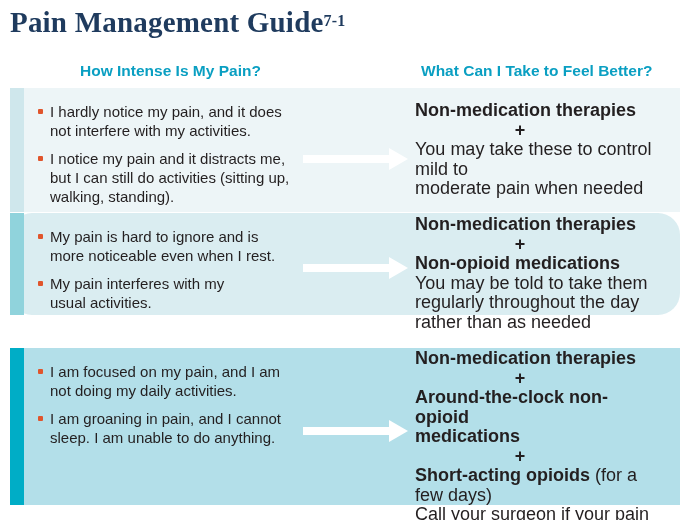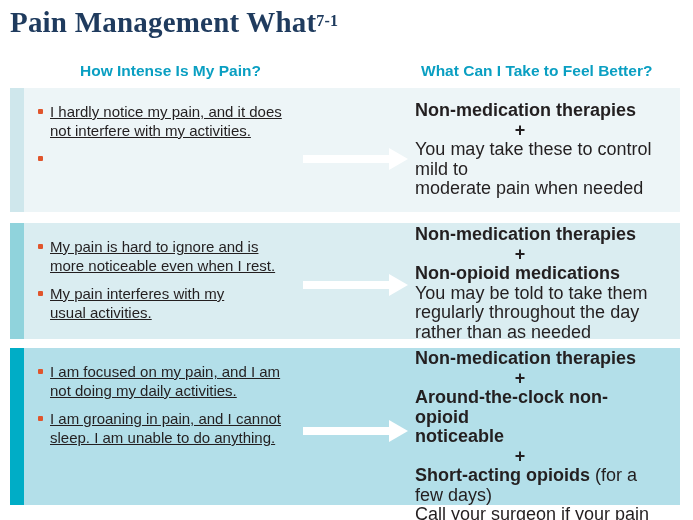--- a/index.html
+++ b/index.html
@@ -27,33 +27,33 @@
     color:var(--header-teal, #0a9fc2);
     white-space:nowrap;
   }
   .col-header.left  { left:35px;margin-left:45px; }
   .col-header.right { left:421px; }
 
   .row {
     position:absolute; left:10px; width:670px;
   }
   .row-1 { top:88px;  height:124px; background:var(--row1-bg, #edf5f7); }
-  .row-2 { top:223px; height:116px; background:var(--row2-bg, #daedf1); }
+  .row-2 { top:213px; height:102px; background:var(--row2-bg, #daedf1);border-radius:22px; }
   .row-3 { top:348px; height:157px; background:var(--row3-bg, #b3dfe9);padding-left:12px; }
 
   .edge-bar { position:absolute; left:0; top:0; bottom:0; width:14px; }
   .row-1 .edge-bar { background:var(--row1-bar, #cfe7ec); }
   .row-2 .edge-bar { background:var(--row2-bar, #90d3dc); }
   .row-3 .edge-bar { background:var(--row3-bar, #00adc6); }
 
   .left-col {
     position:absolute; left:28px; top:14px; width:265px;
     font-size:15px; line-height:19px;
   }
-  .left-col ul { list-style:none;text-decoration:underline; }
+  .left-col ul { list-style:none; }
   .left-col li { position:relative; padding-left:12px; margin-bottom:9px; }
   .left-col li:last-child { margin-bottom:0; }
   .bullet {
     position:absolute; left:0; top:7px;
     width:5px; height:5px; border-radius:1px;
     background:var(--bullet-orange, #e0552c);
   }
   .pain-text { white-space:pre-line; }
 
   .arrow {
@@ -81,36 +81,39 @@
   .row-3 .right-col { top:1px; }
   .t-line { white-space:pre-line; }
   .t-bold { font-weight:bold; }
   .t-plus { width:210px; text-align:center; font-weight:bold; }
 </style>
 </head>
 <body>
 
 <div class="page">
 
-  <h1 class="title"><span>Pain Management What</span><sup>7-1</sup></h1>
+  <h1 class="title"><span>Pain Management Guide</span><sup>7-1</sup></h1>
 
   <div class="col-header left">How Intense Is My Pain?</div>
   <div class="col-header right">What Can I Take to Feel Better?</div>
 
   <div class="row row-1">
     <div class="edge-bar"></div>
     <div class="left-col">
       <ul>
         <li>
           <span class="bullet"></span>
           <span class="pain-text">I hardly notice my pain, and it does
 not interfere with my activities.</span>
         </li>
         <li>
           <span class="bullet"></span>
+          <span class="pain-text">I notice my pain and it distracts me,
+but I can still do activities (sitting up,
+walking, standing).</span>
         </li>
       </ul>
     </div>
     <div class="arrow">
       <div class="shaft"></div>
       <div class="head"></div>
     </div>
     <div class="right-col">
       <div class="t-line t-bold">Non-medication therapies</div>
       <div class="t-line t-plus">+</div>
@@ -166,21 +169,21 @@
       </ul>
     </div>
     <div class="arrow">
       <div class="shaft"></div>
       <div class="head"></div>
     </div>
     <div class="right-col">
       <div class="t-line t-bold">Non-medication therapies</div>
       <div class="t-line t-plus">+</div>
       <div class="t-line t-bold">Around-the-clock non-opioid
-noticeable</div>
+medications</div>
       <div class="t-line t-plus">+</div>
       <div class="t-line"><span class="t-bold">Short-acting opioids</span><span> (for a few days)</span></div>
       <div class="t-line">Call your surgeon if your pain
 continues</div>
     </div>
   </div>
 
 </div>
 
 </body></html>

